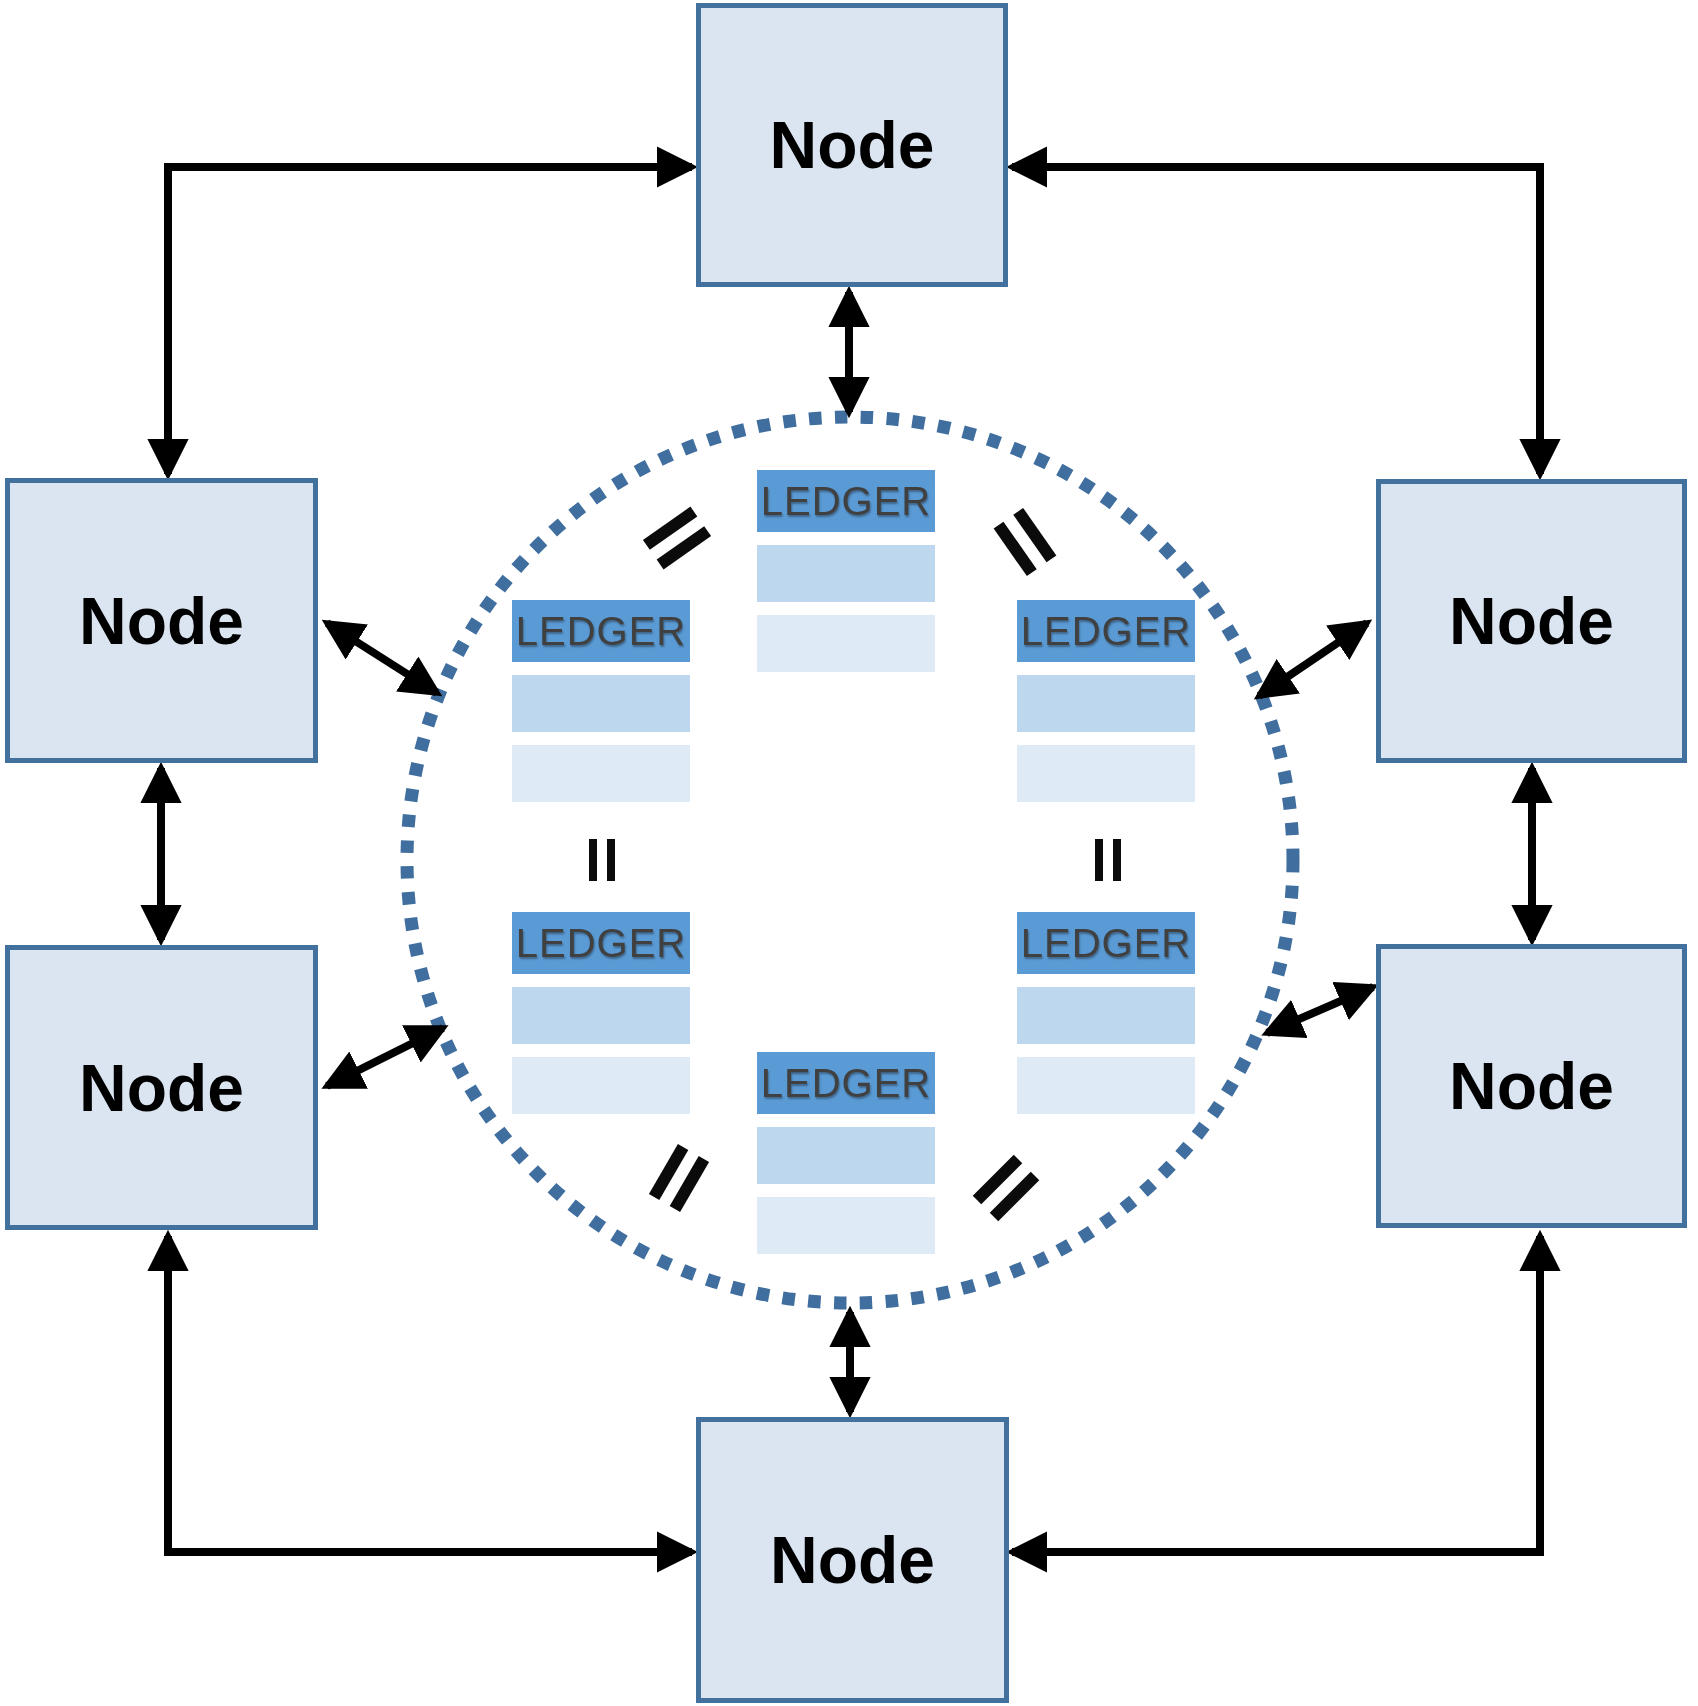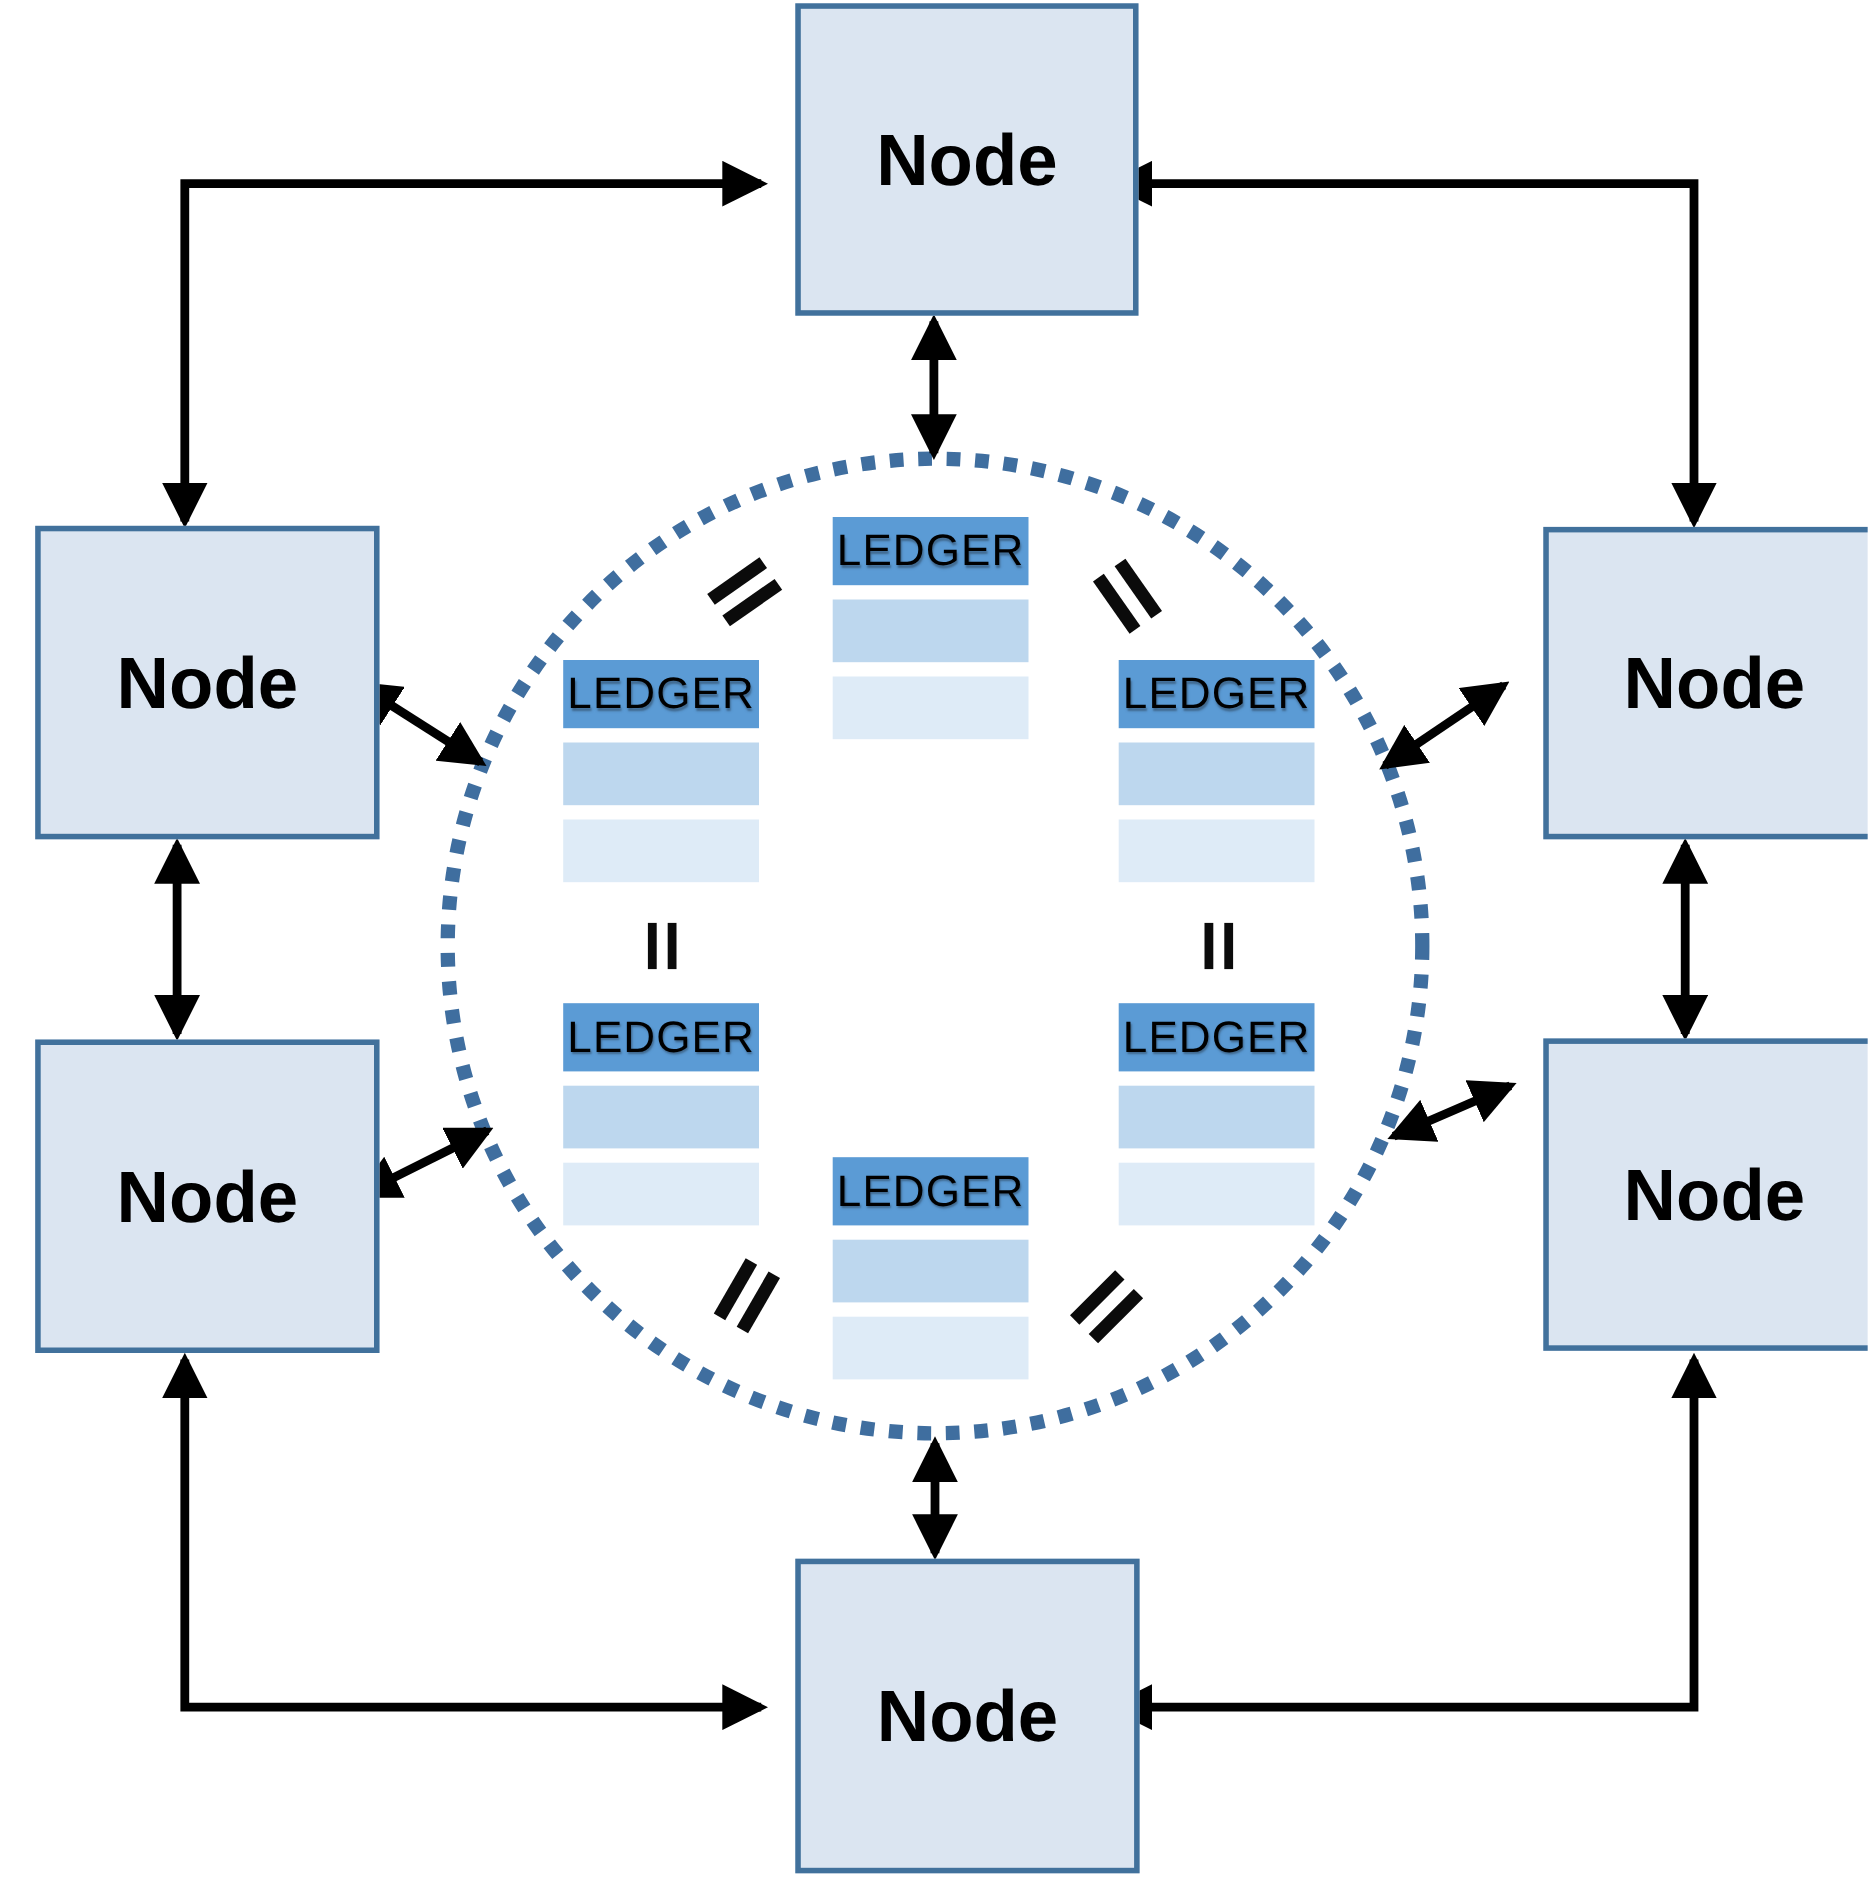--- a/index.html
+++ b/index.html
@@ -3,28 +3,28 @@
 <meta charset="utf-8">
 <style>
   html,body{margin:0;padding:0;background:#ffffff;}
   .canvas{
     position:relative;width:1698px;height:1706px;background:#ffffff;
     font-family:"Liberation Sans", sans-serif;overflow:hidden;
   }
   .wires{position:absolute;left:0;top:0;width:1698px;height:1706px;}
   .node{
     position:absolute;display:flex;align-items:center;justify-content:center;
-    background:#dbe5f1;border:5px solid #41719c;box-sizing:border-box;margin-left:27px;
+    background:#dbe5f1;border:5px solid #41719c;box-sizing:border-box;
   }
   .node span{
     font-weight:bold;font-size:66px;color:#000;letter-spacing:0px;
   }
   .ledger{position:absolute;width:178px;}
   .ledger .hdr{
-    width:178px;height:62px;background:#5b9bd5;color:#000000;
+    width:178px;height:62px;background:#5b9bd5;color:#404040;
     display:flex;align-items:center;justify-content:center;
     font-size:40px;letter-spacing:1px;
     text-shadow:1px 2px 2px rgba(40,60,80,0.55);
   }
   .ledger .r1{width:178px;height:57px;background:#bdd7ee;margin-top:13px;}
   .ledger .r2{width:178px;height:57px;background:#deebf7;margin-top:13px;}
   .eq{
     position:absolute;width:58px;height:36px;
     display:flex;flex-direction:column;justify-content:space-between;
   }

